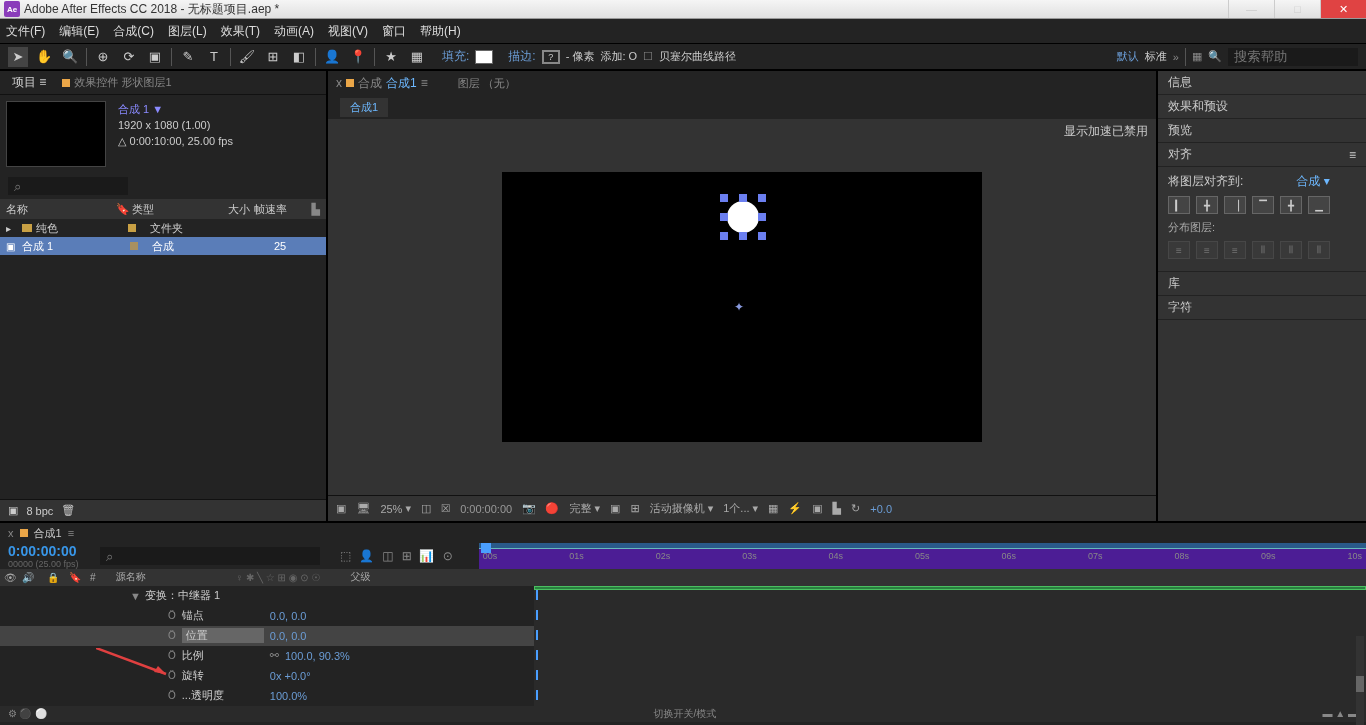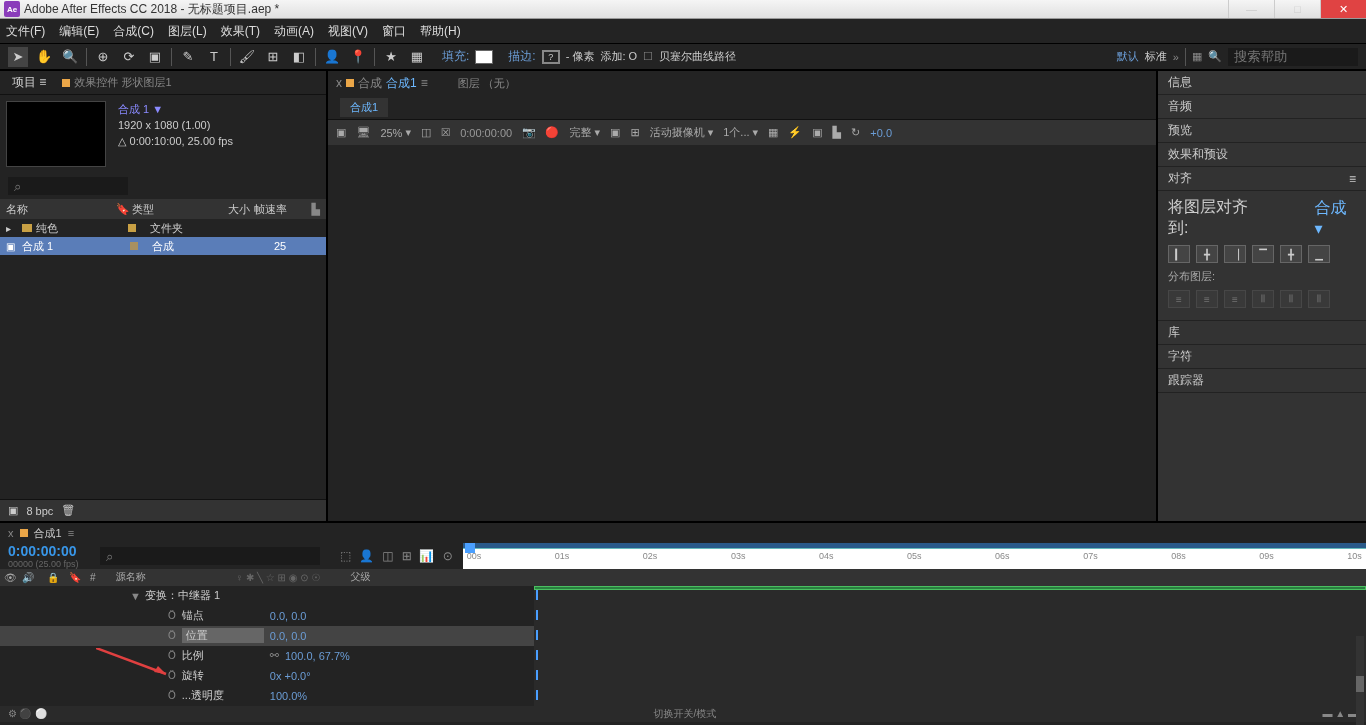--- a/index.html
+++ b/index.html
@@ -81,36 +81,36 @@
     .anchor { position: absolute; top: 128px; left: 232px; color: #8899dd; font-size: 12px; }
     .accel-text { position: absolute; top: 4px; right: 8px; color: #ccc; font-size: 12px; }
     .viewer-bar { height: 26px; background: #333; border-top: 1px solid #111; display: flex; align-items: center; padding: 0 8px; gap: 10px; font-size: 11px; }
     .vb-item { display: flex; align-items: center; gap: 3px; color: #aaa; }
     .tc { color: #999; }
     
     
     .rp-item { height: 24px; padding: 4px 10px; color: #ccc; font-size: 12px; border-bottom: 1px solid #222; cursor: pointer; display: flex; align-items: center; justify-content: space-between; }
     .align-panel { padding: 6px 10px; border-bottom: 1px solid #222; }
     .align-label { font-size: 11px; color: #aaa; margin-bottom: 4px; }
-    .align-dd { display: flex; align-items: center; gap: 6px; font-size: 16px; }
+    .align-dd { display: flex; align-items: center; gap: 6px; font-size: 12px; }
     .align-sel { color: #6db8ff; margin-left: 47px; }
     .align-btns { display: flex; gap: 6px; margin: 6px 0; }
     .abtn { width: 22px; height: 18px; background: #444; border: 1px solid #666; display: flex; align-items: center; justify-content: center; font-size: 10px; }
     .abtn.dis { opacity: 0.4; }
     
     
     .timeline { height: 201px; background: #232323; border-top: 2px solid #000; display: flex; flex-direction: column; }
     .tl-tabs { height: 22px; display: flex; align-items: center; padding: 0 8px; gap: 6px; }
     .tl-head { height: 28px; display: flex; align-items: center; }
     .tl-time { width: 100px; padding-left: 8px; }
     .tl-time .big { color: #3896e8; font-size: 14px; font-weight: bold; }
     .tl-time .small { color: #666; font-size: 9px; }
     .tl-search { width: 230px; }
     .tl-icons { display: flex; gap: 8px; padding: 0 10px; color: #888; font-size: 12px; }
-    .tl-ruler { flex: 1; height: 100%; position: relative; background: #ffffff; }
+    .tl-ruler { flex: 1; height: 100%; position: relative; background: #4c1d95; margin-left: 16px; }
     .ruler-bg { position: absolute; top: 0; left: 0; right: 0; height: 6px; background: #2a5a8a; border-bottom: 1px solid #6bb; }
     .ruler-ticks { display: flex; justify-content: space-between; padding: 8px 4px 0; font-size: 9px; color: #888; }
     .playhead { position: absolute; top: 0; left: 2px; width: 10px; height: 10px; background: #4a9fff; }
     .tl-columns { height: 18px; background: #333; display: flex; align-items: center; font-size: 10px; color: #aaa; }
     .tl-body { flex: 1; display: flex; }
     .tl-left { width: 534px; background: #232323; }
     .tl-right { flex: 1; background: #2a2a2a; position: relative; }
     .layer-row { height: 20px; display: flex; align-items: center; font-size: 11px; padding-left: 130px; }
     .prop-row { height: 20px; display: flex; align-items: center; font-size: 11px; padding-left: 168px; gap: 6px; }
     .prop-row .stopwatch { color: #888; font-size: 10px; }
@@ -249,20 +249,37 @@
         <span class="orange-sq"></span>
         <span class="ctab-text">合成</span>
         <span class="ctab-text active">合成1</span>
         <span style="color:#888">≡</span>
       </div>
       <span class="ctab-text">图层 （无）</span>
     </div>
     <div class="comp-breadcrumb">
       <div class="crumb">合成1</div>
     </div>
+    <div class="viewer">
+      <div class="accel-text">显示加速已禁用</div>
+      <div class="canvas">
+        <div class="shape">
+          <div class="circle"></div>
+          <div class="handle h1"></div>
+            <div class="handle h2"></div>
+          <div class="handle h3"></div>
+            <div class="handle h4"></div>
+          <div class="handle h5"></div>
+            <div class="handle h6"></div>
+          <div class="handle h7"></div>
+            <div class="handle h8"></div>
+        </div>
+        <div class="anchor">✦</div>
+      </div>
+    </div>
     <div class="viewer-bar">
       <span class="vb-item">▣</span>
       <span class="vb-item">🖥</span>
       <span class="vb-item"><span>25%</span> ▾</span>
       <span class="vb-item">◫</span>
       <span class="vb-item">⮽</span>
       <span class="tc vb-item">0:00:00:00</span>
       <span class="vb-item">📷</span>
       <span class="vb-item">🔴</span>
       <span class="vb-item"><span>完整</span> ▾</span>
@@ -274,23 +291,22 @@
       <span class="vb-item">⚡</span>
       <span class="vb-item">▣</span>
       <span class="vb-item">▙</span>
       <span class="vb-item">↻</span>
       <span class="vb-item" style="color:#6b9dd6">+0.0</span>
     </div>
   </div>
 
   <div class="right-panel">
     <div class="rp-item">信息</div>
-    <div class="rp-item">音频</div>
+    <div class="rp-item">效果和预设</div>
     <div class="rp-item">预览</div>
-    <div class="rp-item">效果和预设</div>
     <div class="rp-item">
         <span>对齐</span>
         <span>≡</span>
       </div>
     <div class="align-panel">
       <div class="align-dd">
         <span>将图层对齐到:</span>
         <span class="align-sel"><span>合成</span> ▾</span>
       </div>
       <div class="align-btns">
@@ -306,21 +322,20 @@
         <div class="abtn dis">≡</div>
         <div class="abtn dis">≡</div>
         <div class="abtn dis">≡</div>
         <div class="abtn dis">⦀</div>
         <div class="abtn dis">⦀</div>
         <div class="abtn dis">⦀</div>
       </div>
     </div>
     <div class="rp-item">库</div>
     <div class="rp-item">字符</div>
-    <div class="rp-item">跟踪器</div>
   </div>
 </div>
 
 <div class="timeline">
   <div class="tl-tabs">
     <span style="color:#888">x</span>
     <span class="orange-sq"></span>
     <span>合成1</span>
     <span style="color:#888">≡</span>
   </div>
@@ -389,21 +404,21 @@
       </div>
       <div class="prop-row sel">
         <span class="stopwatch">Ö</span>
         <span class="pname">位置</span>
         <span class="pval">0.0, 0.0</span>
       </div>
       <div class="prop-row">
         <span class="stopwatch">Ö</span>
         <span class="pname">比例</span>
         <span style="color:#888">⚯</span>
-        <span class="pval">100.0, 67.7%</span>
+        <span class="pval">100.0, 90.3%</span>
       </div>
       <div class="prop-row">
         <span class="stopwatch">Ö</span>
         <span class="pname">旋转</span>
         <span class="pval">0x +0.0°</span>
       </div>
       <div class="prop-row">
         <span class="stopwatch">Ö</span>
         <span class="pname">...透明度</span>
         <span class="pval">100.0%</span>

